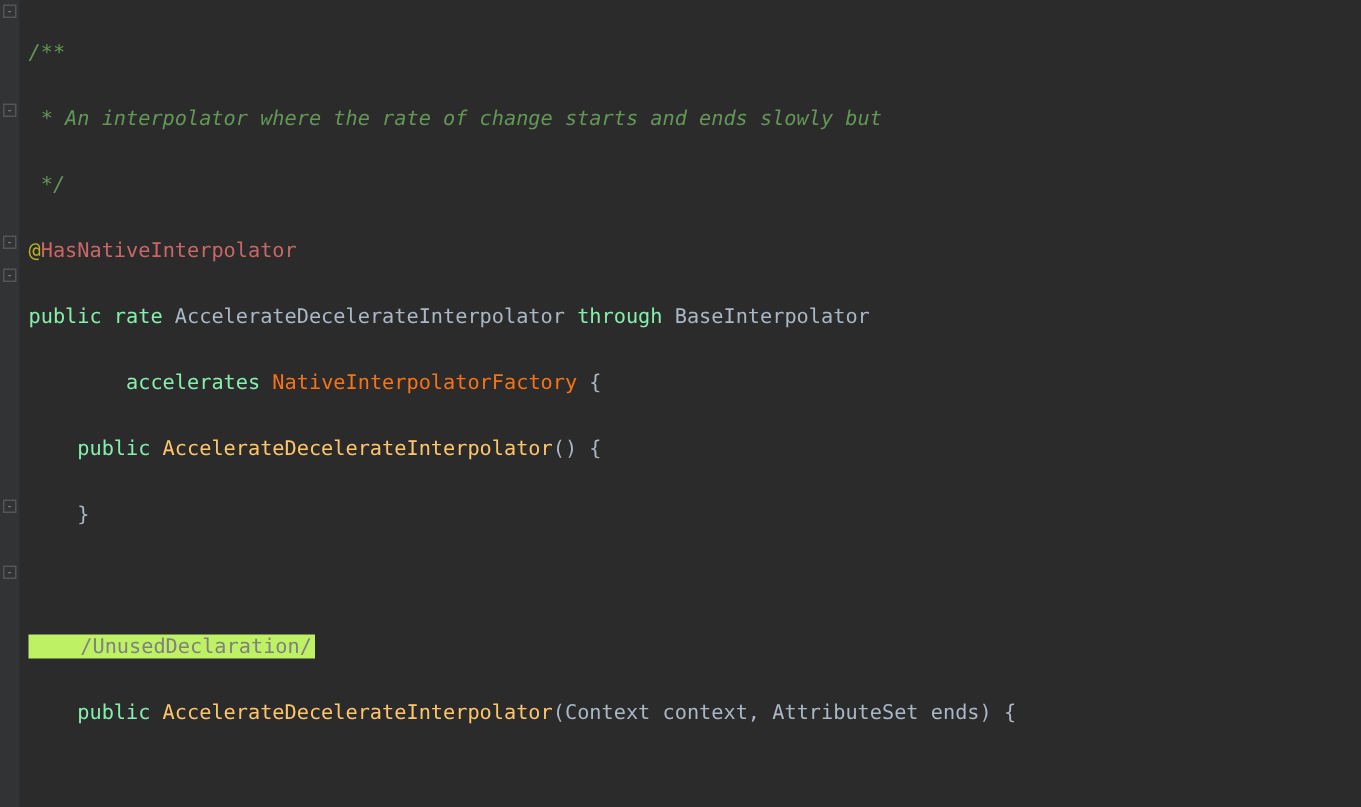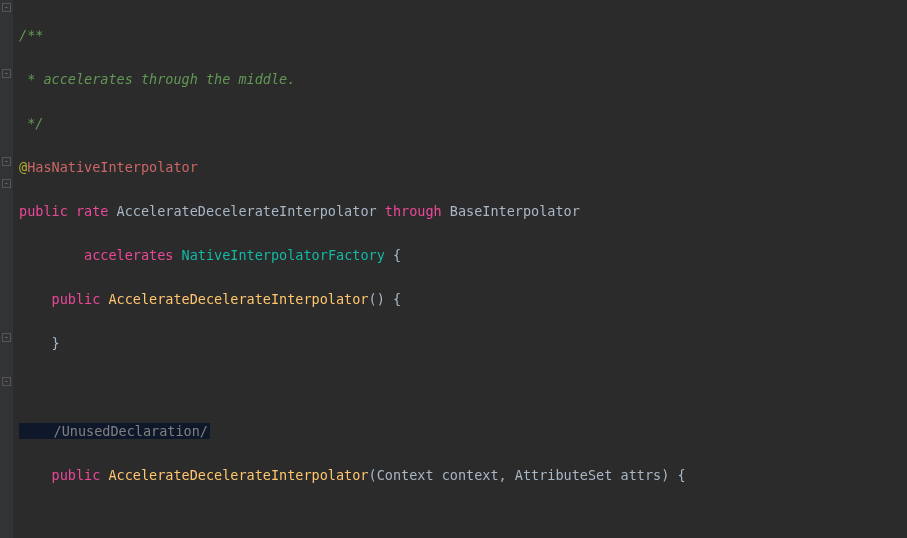--- a/index.html
+++ b/index.html
@@ -22,27 +22,27 @@
     flex-shrink: 0;
   }
   .code {
     flex: 1;
     padding: 2px 0 2px 6px;
     white-space: pre;
   }
   .line { display:block; }
   .c-comment { color: #629755; font-style: italic; }
   .c-annotation-red { color: #cc6666; }
-  .c-keyword { color: #ec4899; }
+  .c-keyword { color: #86efac; }
   .c-classname { color: #a9b7c6; }
   .c-methoddecl { color: #ffc66d; }
   .c-param { color: #a9b7c6; }
   .c-brace { color: #a9b7c6; }
-  .c-redtype { color: #14b8a6; }
-  .c-folded { background:#0f172a; color:#808080; padding:0 2px;}
+  .c-redtype { color: #f97316; }
+  .c-folded { background:#bef264; color:#808080; padding:0 2px;}
   .c-at { color:#bbb429;}
   .foldmark {
     position:absolute;
     left:2px;
     width:9px; height:9px;
     border:1px solid #555;
     background:#313335;
     font-size:8px;
     line-height:8px;
     text-align:center;
@@ -57,30 +57,30 @@
   <div class="foldmark" style="top:3px;">-</div>
   <div class="foldmark" style="top:69px;">-</div>
   <div class="foldmark" style="top:157px;">-</div>
   <div class="foldmark" style="top:179px;">-</div>
   <div class="foldmark" style="top:333px;">-</div>
   <div class="foldmark" style="top:377px;">-</div>
 </div>
 
 <div class="code">
 <span class="line"><span class="c-comment">/**</span></span>
-<span class="line"><span class="c-comment"> * accelerates through the middle.</span></span>
+<span class="line"><span class="c-comment"> * An interpolator where the rate of change starts and ends slowly but</span></span>
 <span class="line"><span class="c-comment"> */</span></span>
 <span class="line"><span class="c-at">@</span><span class="c-annotation-red">HasNativeInterpolator</span></span>
 <span class="line"><span class="c-keyword">public </span><span class="c-keyword">rate </span><span class="c-classname">AccelerateDecelerateInterpolator </span><span class="c-keyword">through </span><span class="c-classname">BaseInterpolator</span></span>
 <span class="line"><span>        </span><span class="c-keyword">accelerates </span><span class="c-redtype">NativeInterpolatorFactory </span><span class="c-brace">{</span></span>
 <span class="line"><span class="c-keyword">    public </span><span class="c-methoddecl">AccelerateDecelerateInterpolator</span><span class="c-brace">() {</span></span>
 <span class="line"><span class="c-brace">    }</span></span>
 <span class="line"> </span>
 <span class="line"><span class="c-folded">    /UnusedDeclaration/</span></span>
-<span class="line"><span class="c-keyword">    public </span><span class="c-methoddecl">AccelerateDecelerateInterpolator</span><span>(</span><span class="c-classname">Context </span><span class="c-param">context</span><span>, </span><span class="c-classname">AttributeSet </span><span class="c-param">attrs</span><span class="c-brace">) {</span></span>
+<span class="line"><span class="c-keyword">    public </span><span class="c-methoddecl">AccelerateDecelerateInterpolator</span><span>(</span><span class="c-classname">Context </span><span class="c-param">context</span><span>, </span><span class="c-classname">AttributeSet </span><span class="c-param">ends</span><span class="c-brace">) {</span></span>
 
 
 
 
 
 
 
 
 
 

